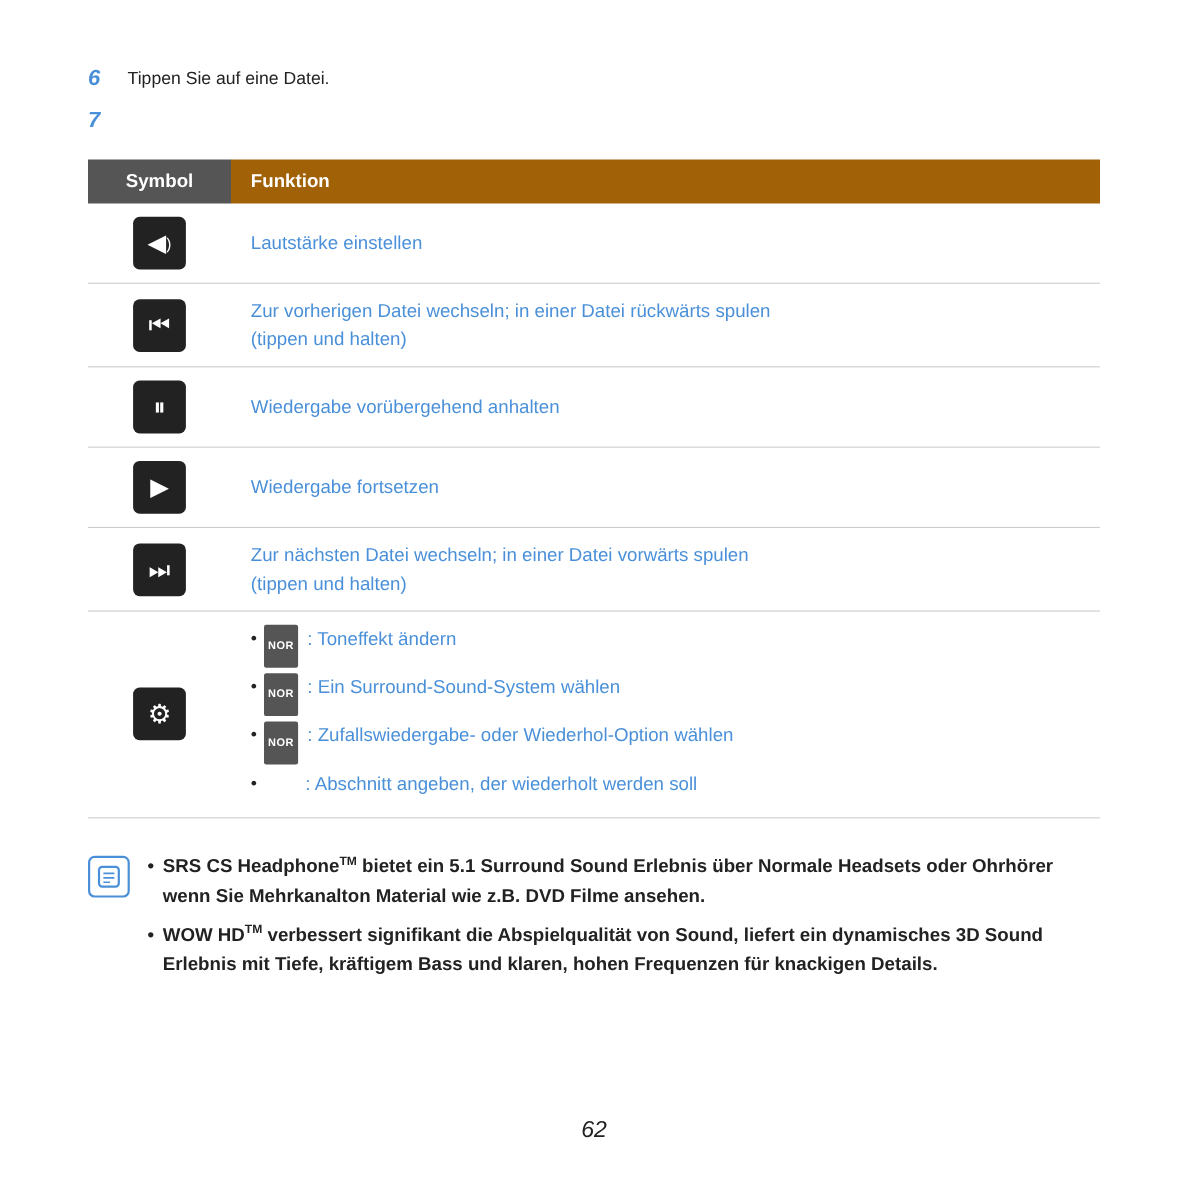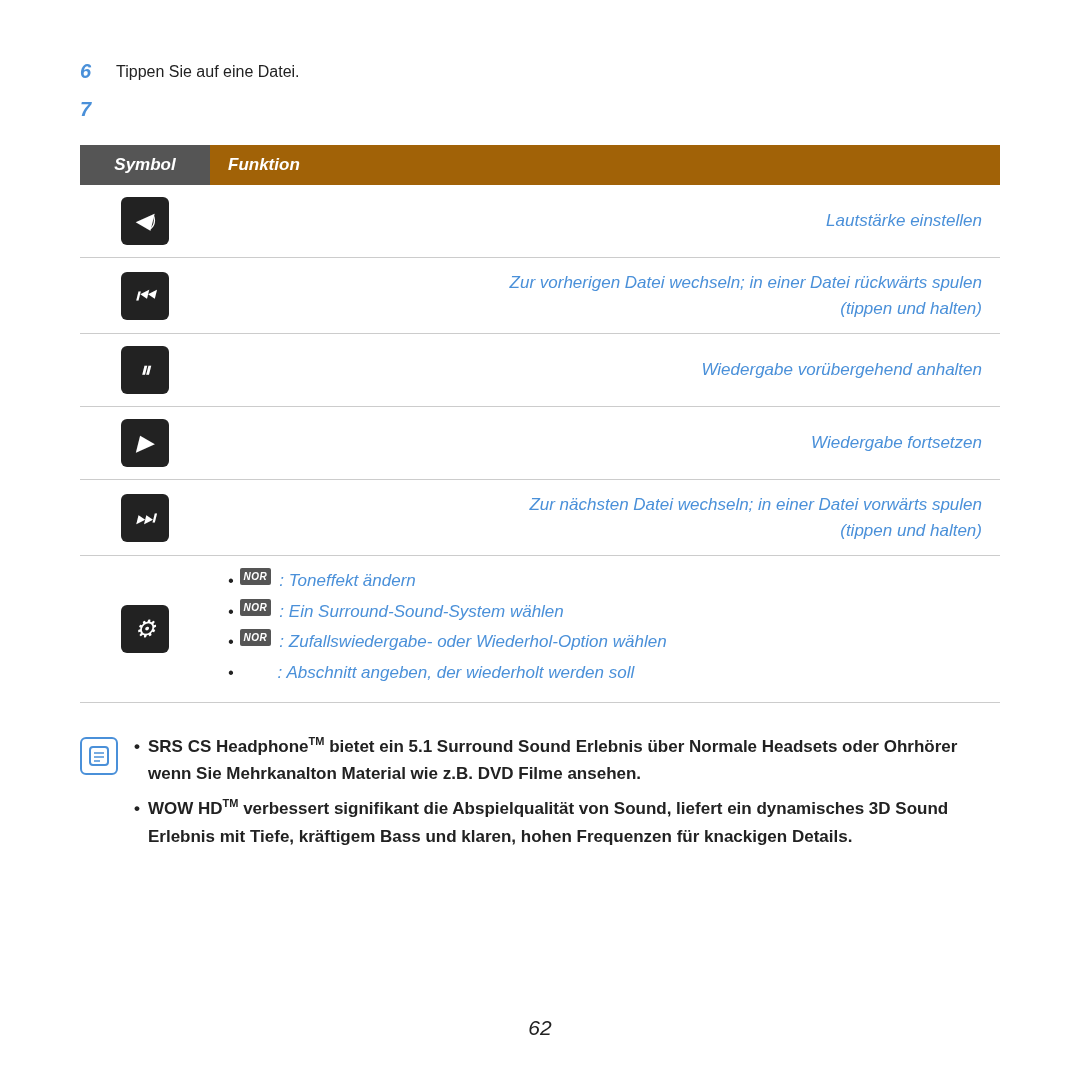--- a/index.html
+++ b/index.html
@@ -39,21 +39,20 @@
       font-size: 16px;
       color: #222;
       line-height: 1.5;
     }
     
     .control-table {
       width: 100%;
       border-collapse: collapse;
       margin-top: 10px;
       margin-bottom: 30px;
-      font-style: italic;
     }
     .control-table thead tr th {
       padding: 10px 18px;
       font-size: 17px;
       font-weight: bold;
     }
     .control-table thead tr th.symbol-header {
       background: #555;
       color: #fff;
       width: 130px;
@@ -64,21 +63,20 @@
       color: #fff;
       text-align: left;
     }
     .control-table tbody tr {
       border-bottom: 1px solid #ccc;
     }
     .control-table tbody tr td {
       padding: 12px 18px;
       vertical-align: middle;
       font-size: 17px;
-      text-align: right;
     }
     .control-table tbody tr td.symbol-cell {
       text-align: center;
       width: 130px;
     }
     .control-table tbody tr td.funktion-cell {
       color: #4a90d9;
       line-height: 1.5;
     }
     
@@ -97,21 +95,21 @@
       background: #222;
       font-size: 24px;
     }
     
     .nor-badge {
       display: inline-block;
       background: #555;
       color: #fff;
       font-size: 10px;
       font-weight: bold;
-      padding: 1px 4px;
+      padding: 12px 4px;
       border-radius: 2px;
       letter-spacing: 0.5px;
       margin-right: 2px;
     }
     
     .bullet-list {
       list-style: none;
       padding: 0;
     }
     .bullet-list li {

